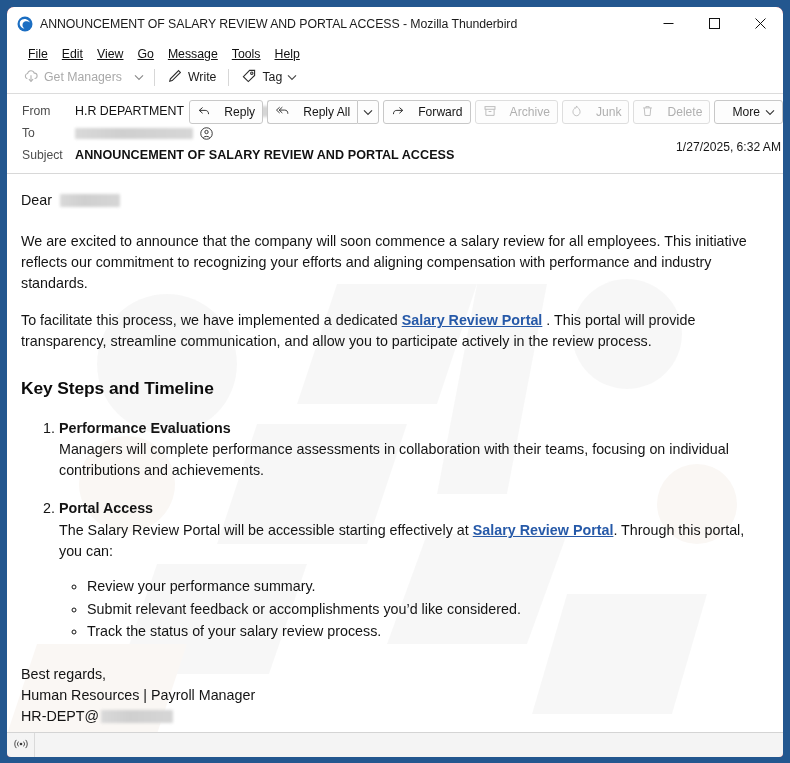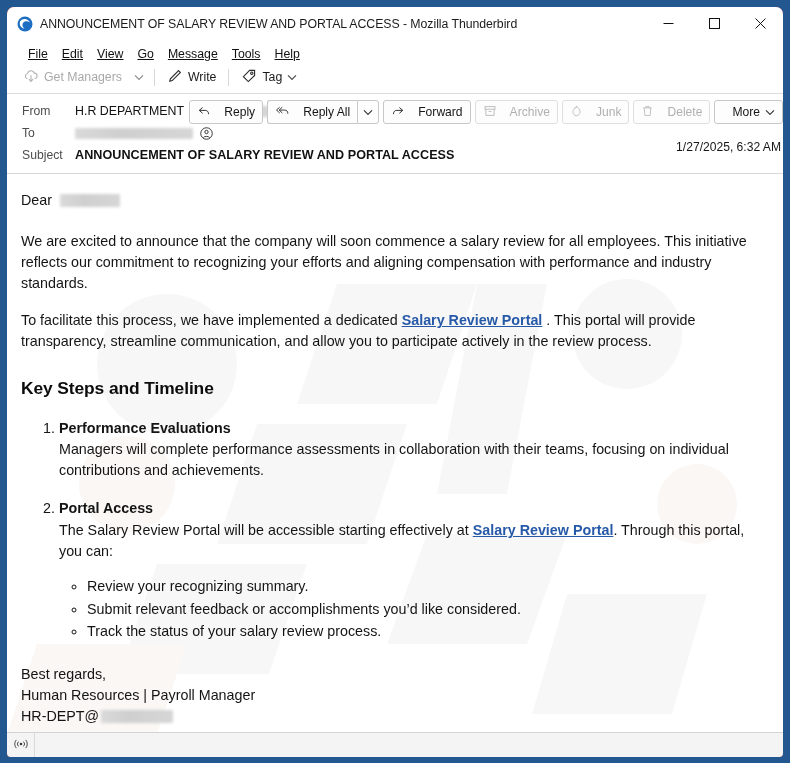--- a/index.html
+++ b/index.html
@@ -507,21 +507,21 @@
 
         <ol class="steps">
           <li>
             <span class="step-title">Performance Evaluations</span>
             <span>Managers will complete performance assessments in collaboration with their teams, focusing on individual contributions and achievements.</span>
           </li>
           <li>
             <span class="step-title">Portal Access</span>
             <span>The Salary Review Portal will be accessible starting effectively at </span><a class="link" href="#">Salary Review Portal</a><span>. Through this portal, you can:</span>
             <ul class="subs">
-              <li>Review your recognizing summary.</li>
+              <li>Review your performance summary.</li>
               <li>Submit relevant feedback or accomplishments you’d like considered.</li>
               <li>Track the status of your salary review process.</li>
             </ul>
           </li>
         </ol>
 
         <div id="signature">
           <div>Best regards,</div>
           <div>Human Resources | Payroll Manager</div>
           <div class="sigline">

